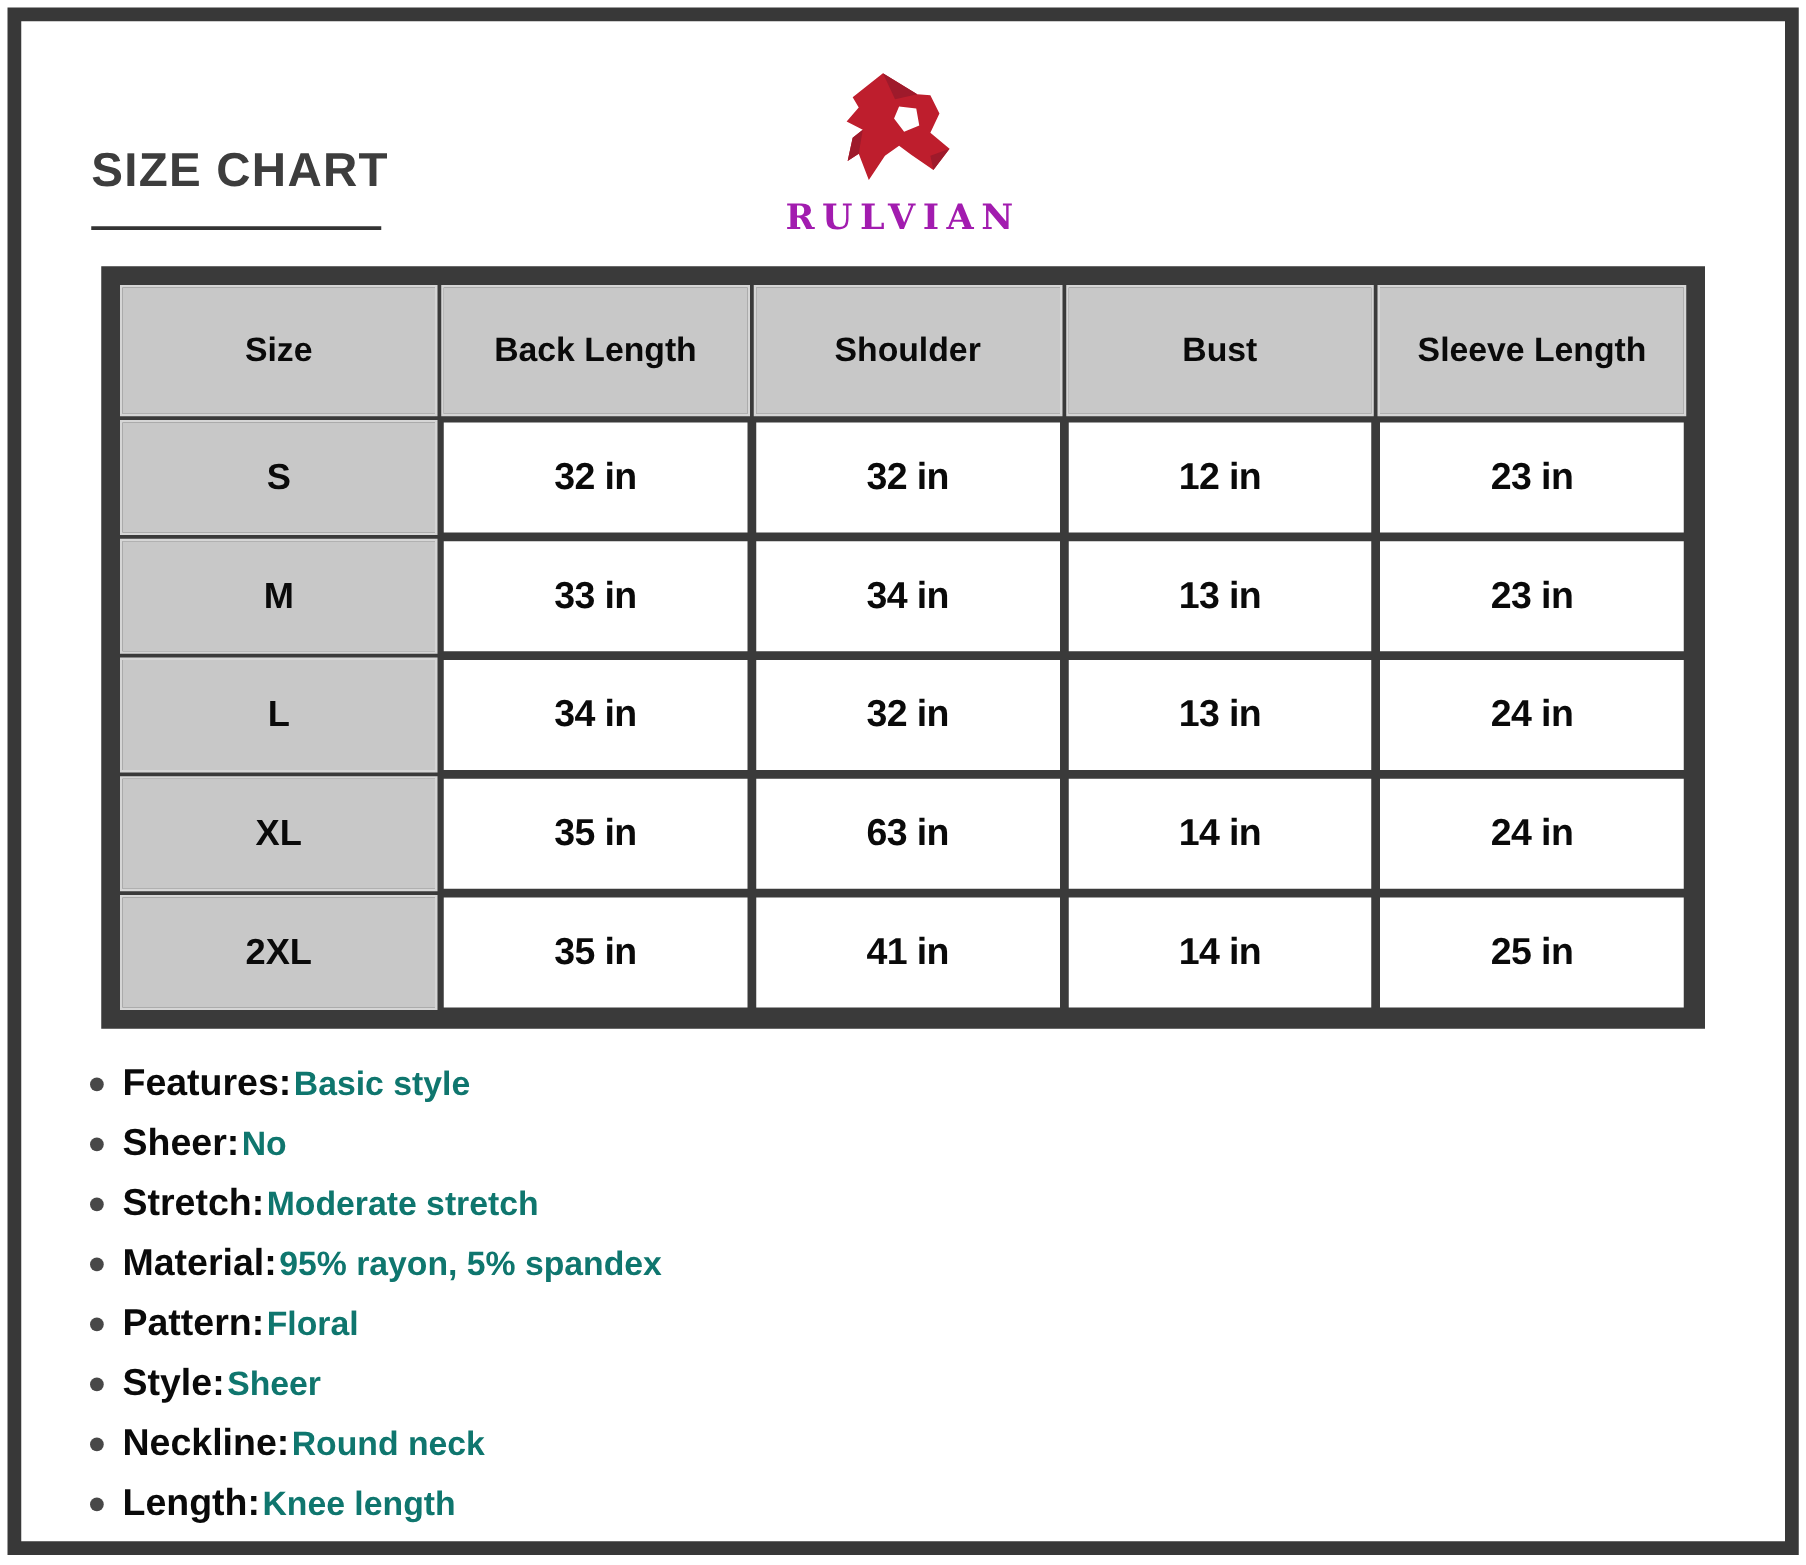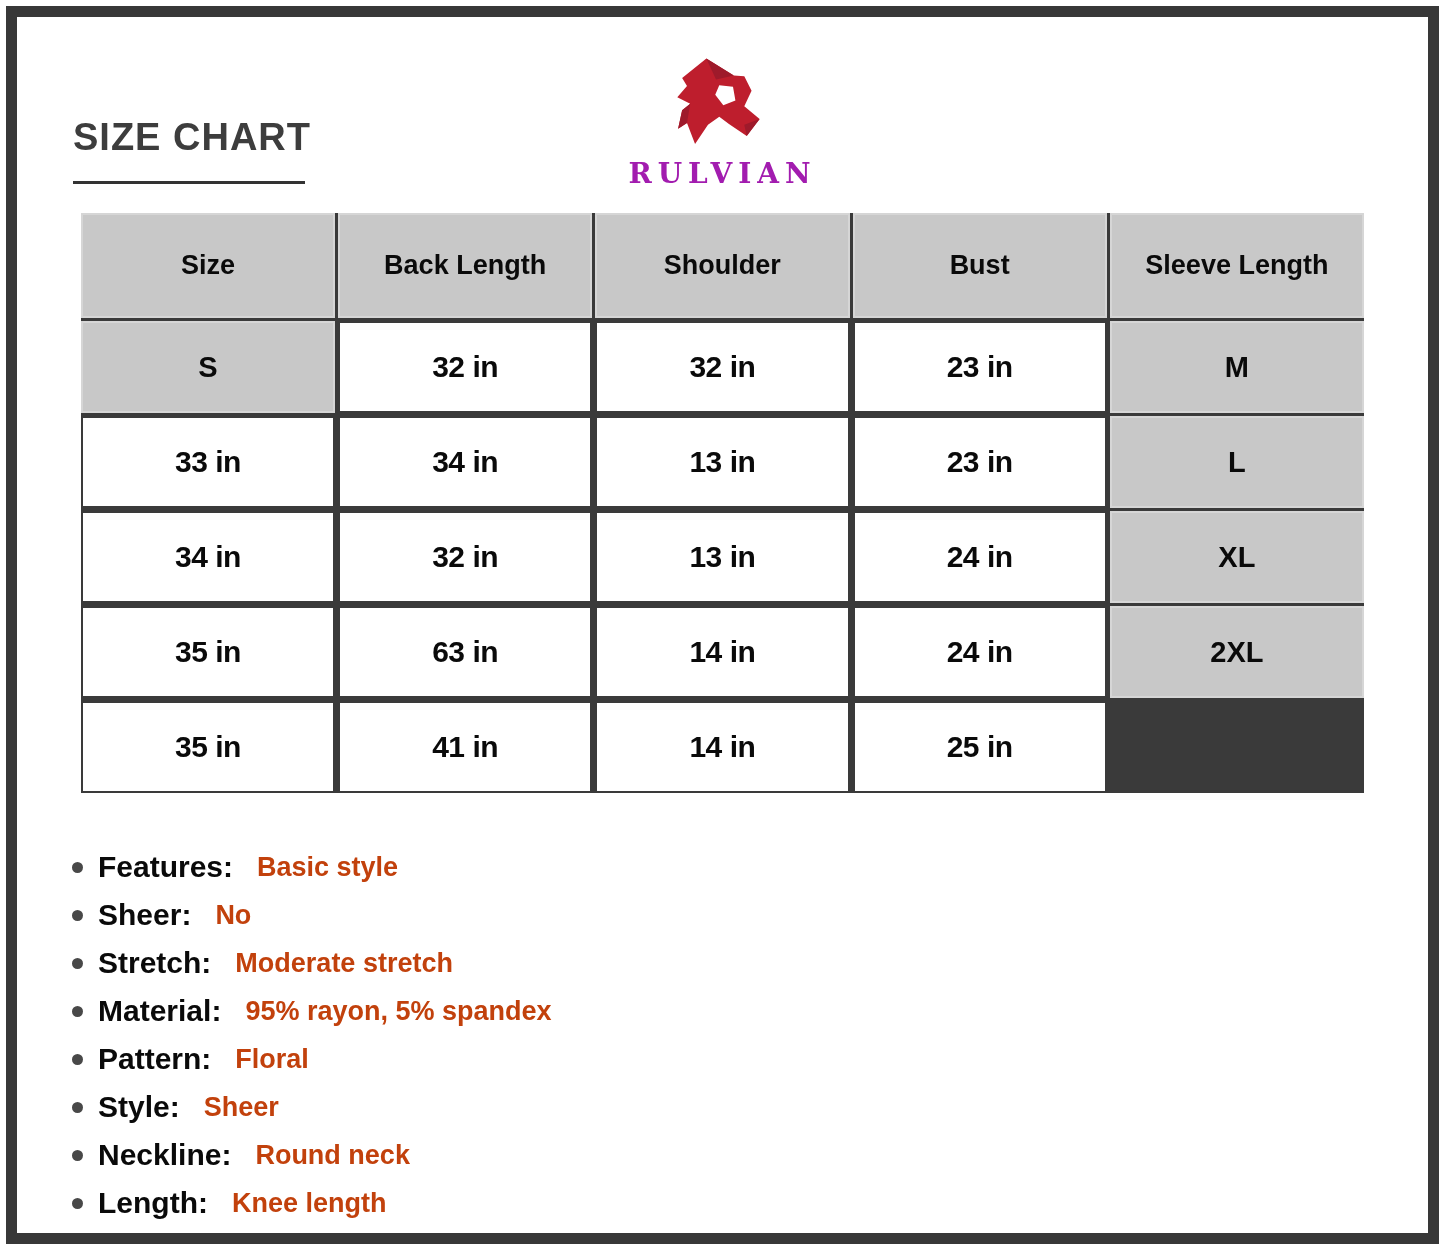--- a/index.html
+++ b/index.html
@@ -55,21 +55,21 @@
     letter-spacing: 6px;
     color: #a21caf;
   }
   
   .size-table {
     position: absolute;
     left: 81px; top: 213px;
     width: 1283px;
     box-sizing: border-box;
     background: #3a3a3a;
-    padding: 2px;
+    padding: 17px;
     display: grid;
     grid-template-columns: 250px repeat(4, 1fr);
     grid-template-rows: 101px repeat(5, 88px);
     gap: 7px;
   }
   .cell {
     display: flex;
     align-items: center;
     justify-content: center;
     color: #0a0a0a;
@@ -108,27 +108,27 @@
     width: 11px; height: 11px;
     border-radius: 50%;
     background: #484848;
     margin-right: 15px;
     flex: 0 0 auto;
   }
   .detail-label {
     font-weight: bold;
     font-size: 30px;
     color: #0a0a0a;
-    margin-right: 24px;
+    margin-right: 2px;
     white-space: pre;
   }
   .detail-value {
     font-weight: bold;
     font-size: 27px;
-    color: #c2410c;
+    color: #0f766e;
     white-space: pre;
   }
 </style>
 </head>
 <body>
 
 <div class="canvas">
 
   <div class="frame"></div>
 
@@ -150,20 +150,21 @@
 
     <div class="cell head">Size</div>
     <div class="cell head">Back Length</div>
     <div class="cell head">Shoulder</div>
     <div class="cell head">Bust</div>
     <div class="cell head">Sleeve Length</div>
 
     <div class="cell size">S</div>
     <div class="cell val">32 in</div>
     <div class="cell val">32 in</div>
+    <div class="cell val">12 in</div>
     <div class="cell val">23 in</div>
 
     <div class="cell size">M</div>
     <div class="cell val">33 in</div>
     <div class="cell val">34 in</div>
     <div class="cell val">13 in</div>
     <div class="cell val">23 in</div>
 
     <div class="cell size">L</div>
     <div class="cell val">34 in</div>

